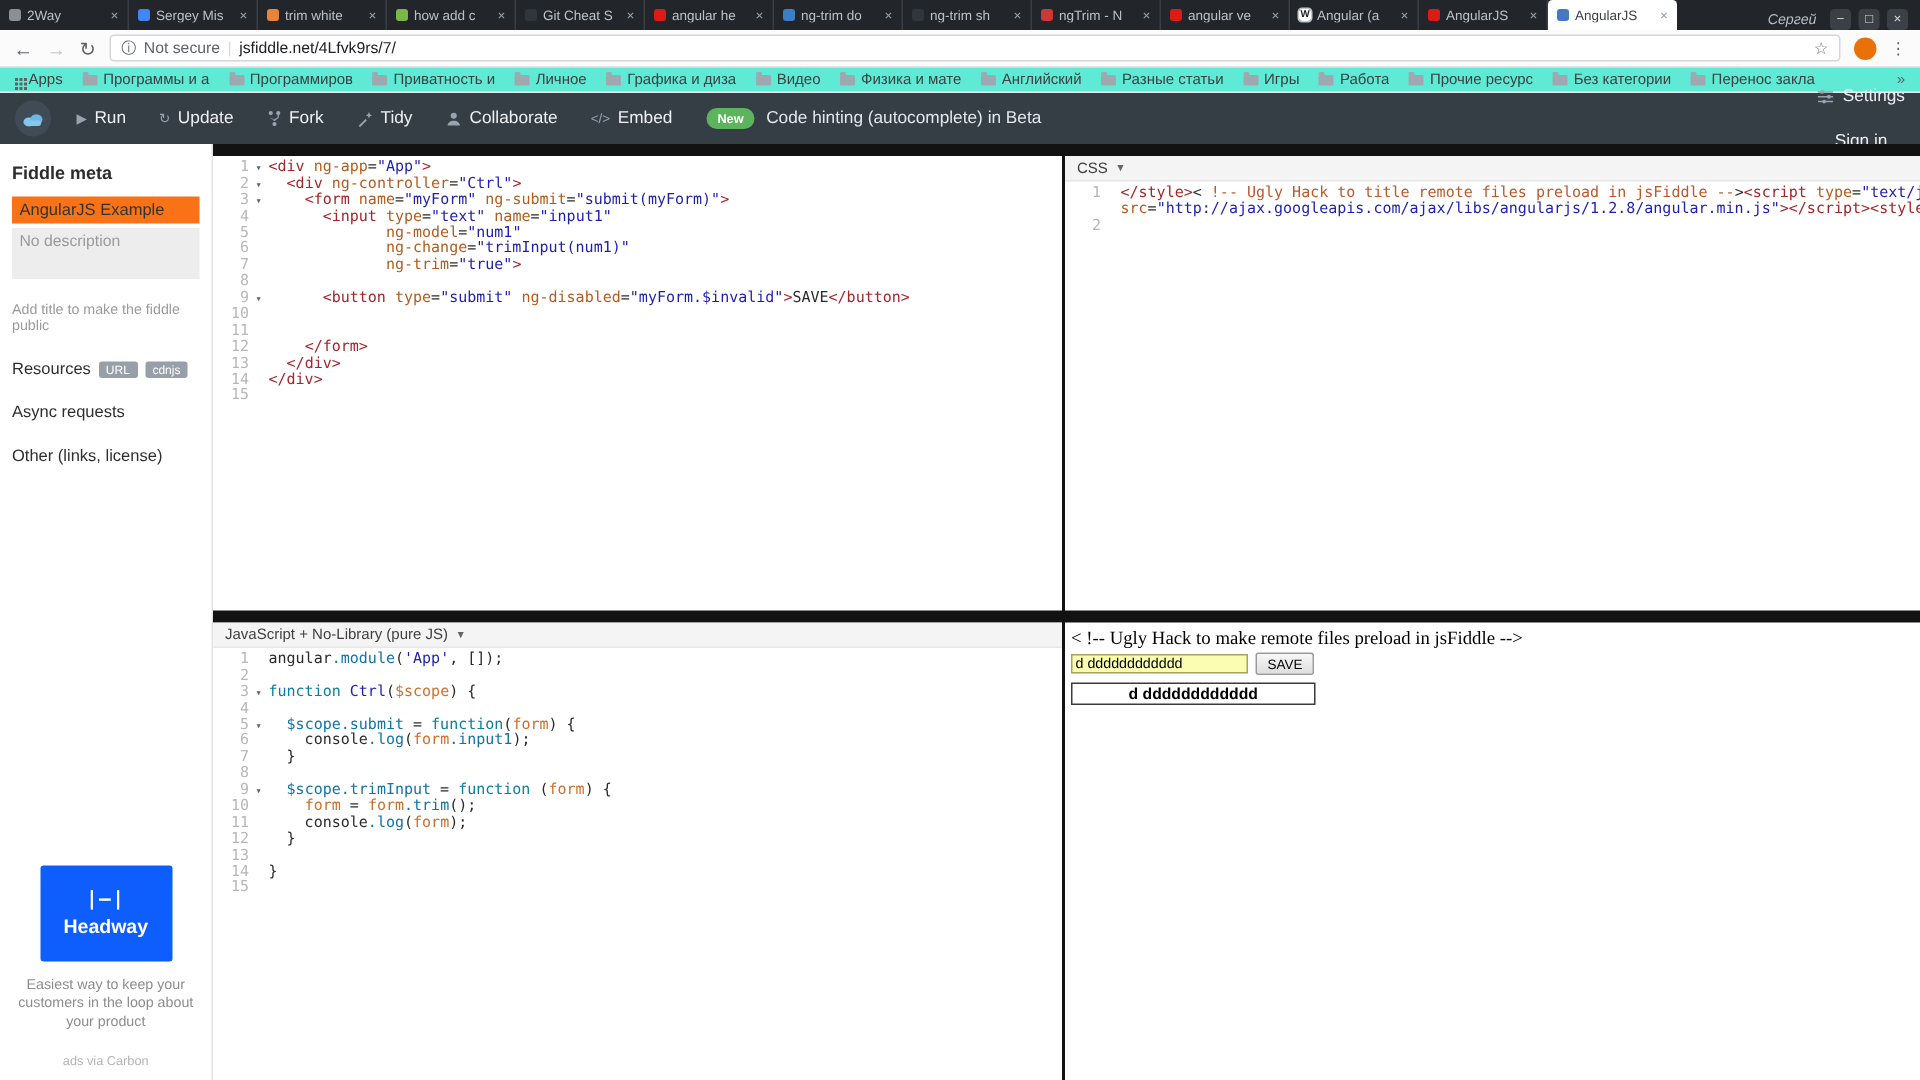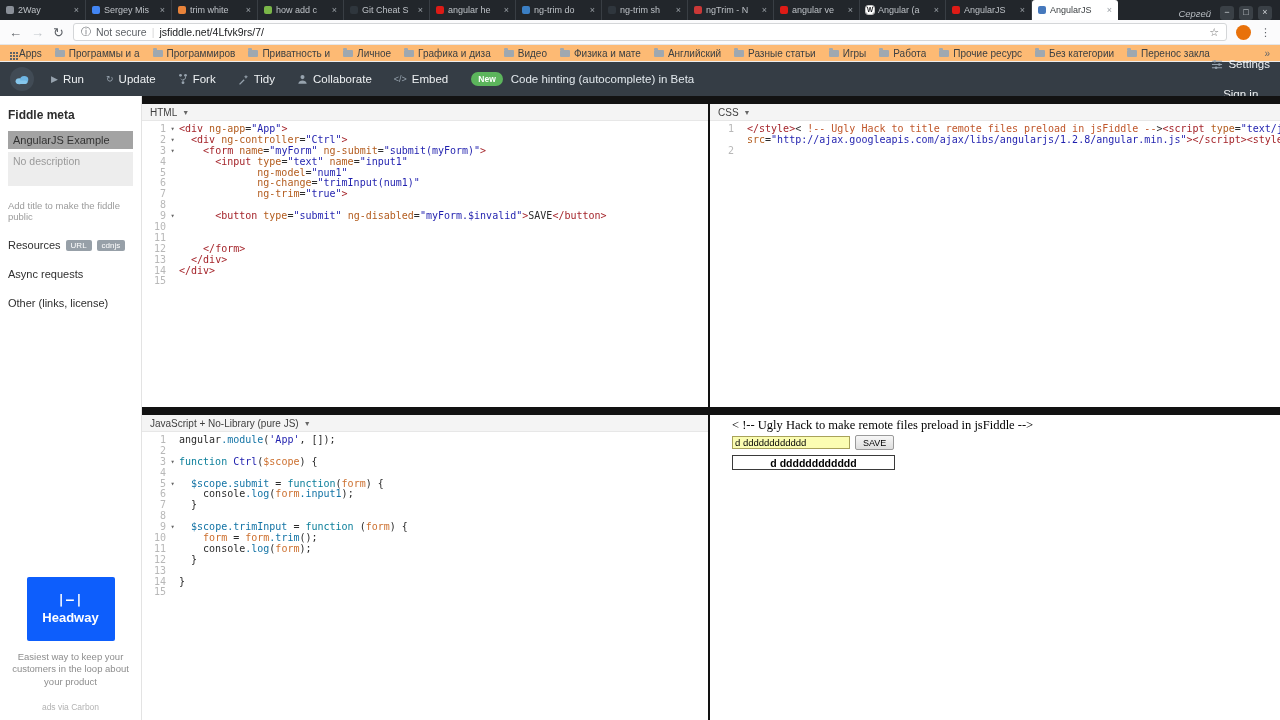--- a/index.html
+++ b/index.html
@@ -24,21 +24,21 @@
   .navic.disabled { color:#c3c7cb; }
   .omnibox { flex:1; height:18px; background:#fff; border:1px solid #d4d6d8; border-radius:3px; display:flex; align-items:center; gap:5px; padding:0 7px; font-size:10.5px; color:#202124; }
   .sec-ic { color:#5f6368; font-size:10px; }
   .sec { color:#5f6368; }
   .sep { color:#d8d8d8; }
   .star { margin-left:auto; color:#777; font-size:11px; cursor:pointer; }
   .avatar { width:15px; height:15px; border-radius:50%; background:#e8710a; flex:none; cursor:pointer; }
   .kebab { color:#5f6368; font-size:11px; cursor:pointer; }
 
   
-  .bookmarks { height:17px; background:#fdba74; border-bottom:1px solid #ececec; display:flex; align-items:center; gap:13px; padding:0 10px; font-size:10px; color:#3c4043; }
+  .bookmarks { height:17px; background:#5eead4; border-bottom:1px solid #ececec; display:flex; align-items:center; gap:13px; padding:0 10px; font-size:10px; color:#3c4043; }
   .bm { display:flex; align-items:center; gap:4px; max-width:88px; cursor:pointer; flex:none;text-align:center; }
   .bm .lbl { white-space:nowrap; overflow:hidden; }
   .folder { width:10px; height:7px; background:#9fa8b0; border-radius:1px; position:relative; flex:none; margin-top:1px; }
   .folder:before { content:""; position:absolute; top:-2px; left:0; width:4px; height:2px; background:#9fa8b0; border-radius:1px 1px 0 0; }
   .apps-ic { width:2px; height:2px; background:#5f6368; margin:0 7px 0 0; flex:none;
     box-shadow:3px 0 #5f6368,6px 0 #5f6368,0 3px #5f6368,3px 3px #5f6368,6px 3px #5f6368,0 6px #5f6368,3px 6px #5f6368,6px 6px #5f6368; }
   .bm-apps { display:flex; align-items:center; cursor:pointer; flex:none; }
   .bm-more { margin-left:auto; color:#5f6368; cursor:pointer; }
 
   
@@ -49,40 +49,40 @@
   .jsf-ic { color:#97a3ae; display:flex; align-items:center; font-size:9px; }
   .badge-new { background:#5cb55c; color:#fff; font-size:8.5px; font-weight:bold; padding:2px 7px; border-radius:9px; margin-left:12px; }
   .beta { margin-left:8px; color:#e2e8ed; }
   .jsf-right { margin-left:auto; display:flex; align-items:center; gap:18px;flex-direction:column; }
   .jsf-set { display:flex; align-items:center; gap:5px; cursor:pointer; }
   .signin { cursor:pointer; }
 
   
   .sidebar { position:absolute; left:0; top:96px; width:142px; bottom:0; background:#fff; border-right:1px solid #e3e3e3; padding:12px 8px; font-size:11px; color:#333; }
   .meta-title { font-weight:bold; font-size:12px; color:#2d2d2d; }
-  .meta-input { margin-top:9px; width:100%; background:#a3a3a3; border:0; height:18px; font-size:11px; color:#333; padding:0 5px; font-family:inherit; }
+  .meta-input { margin-top:9px; width:100%; background:#f97316; border:0; height:18px; font-size:11px; color:#333; padding:0 5px; font-family:inherit; }
   .meta-desc { margin-top:3px; width:100%; background:#ededed; border:0; height:34px; font-size:10.5px; color:#777; padding:3px 5px; resize:none; font-family:inherit; }
   .meta-desc::placeholder { color:#9a9a9a; }
   .meta-help { margin-top:12px; font-size:9.5px; color:#9b9b9b; }
   .side-row { margin-top:17px; display:flex; align-items:center; gap:5px; font-size:11px; color:#2f2f2f; cursor:pointer; }
   .pill { font-size:8px; background:#97a0a8; color:#fff; padding:1px 5px; border-radius:2px; }
   .ad { position:absolute; left:0; right:0; bottom:8px; text-align:center; }
   .ad-box { width:88px; height:64px; background:#0d5efc; margin:0 auto; display:flex; flex-direction:column; align-items:center; justify-content:center; gap:3px; border-radius:2px; cursor:pointer; }
   .hw-mark { color:#fff; font-weight:bold; font-size:13px; letter-spacing:1px; font-family:"DejaVu Sans Mono", monospace; }
   .ad-brand { color:#fff; font-weight:bold; font-size:13px; }
   .ad-caption { margin:10px 11px 0; font-size:9.5px; color:#8d8d8d; line-height:1.35; }
   .ad-via { margin-top:13px; font-size:8.5px; color:#b3b3b3; }
 
   
   .workspace { position:absolute; left:142px; top:96px; right:0; bottom:0; background:#121212; }
   .panel { position:absolute; background:#fff; overflow:hidden; }
   #p-html { left:0; top:8px; width:566px; height:303px; }
   #p-css  { left:568px; top:8px; right:0; height:303px; }
   #p-js   { left:0; top:319px; width:566px; bottom:0; }
-  #p-result { left:568px; top:319px; right:0; bottom:0;padding-left:18px; }
+  #p-result { left:568px; top:319px; right:0; bottom:0; }
   .phead { height:17px; background:#f4f4f4; border-bottom:1px solid #e7e7e7; display:flex; align-items:center; gap:5px; padding:0 8px; font-size:10px; color:#3f3f3f; }
   .phead .dd { font-size:7px; color:#666; }
   .codewrap { padding-top:3px; cursor:text; }
   .cl { display:flex; font-family:"DejaVu Sans Mono", monospace; font-size:10px; line-height:10.9px; height:10.9px; white-space:pre; }
   .g { width:24px; text-align:right; color:#b8b8b8; flex:none; }
   .fld { width:13px; flex:none; text-align:center; color:#666; font-size:7px; line-height:10.9px; }
   .tk-g { color:#a5252b; }
   .tk-a { color:#b35c1e; }
   .tk-s { color:#1f1fae; }
   .tk-p { color:#2b2b2b; }
@@ -350,24 +350,20 @@
       <span class="hw-mark">|–|</span>
       <span class="ad-brand">Headway</span>
     </div>
     <div class="ad-caption">Easiest way to keep your customers in the loop about your product</div>
     <div class="ad-via">ads via Carbon</div>
   </div>
 </div>
 
 <div class="workspace">
   <div class="panel" id="p-html">
-    <div class="phead">
-      <span>HTML</span>
-      <span class="dd">▼</span>
-    </div>
     <div class="codewrap">
         <div class="cl"><span class="g">1</span><span class="fld">▾</span><span class="tk-g">&lt;div </span><span class="tk-a">ng-app</span><span class="tk-p">=</span><span class="tk-s">"App"</span><span class="tk-g">&gt;</span></div>
         <div class="cl"><span class="g">2</span><span class="fld">▾</span><span class="tk-p">  </span><span class="tk-g">&lt;div </span><span class="tk-a">ng-controller</span><span class="tk-p">=</span><span class="tk-s">"Ctrl"</span><span class="tk-g">&gt;</span></div>
         <div class="cl"><span class="g">3</span><span class="fld">▾</span><span class="tk-p">    </span><span class="tk-g">&lt;form </span><span class="tk-a">name</span><span class="tk-p">=</span><span class="tk-s">"myForm"</span><span class="tk-p"> </span><span class="tk-a">ng-submit</span><span class="tk-p">=</span><span class="tk-s">"submit(myForm)"</span><span class="tk-g">&gt;</span></div>
         <div class="cl"><span class="g">4</span><span class="fld"></span><span class="tk-p">      </span><span class="tk-g">&lt;input </span><span class="tk-a">type</span><span class="tk-p">=</span><span class="tk-s">"text"</span><span class="tk-p"> </span><span class="tk-a">name</span><span class="tk-p">=</span><span class="tk-s">"input1"</span></div>
         <div class="cl"><span class="g">5</span><span class="fld"></span><span class="tk-p">             </span><span class="tk-a">ng-model</span><span class="tk-p">=</span><span class="tk-s">"num1"</span></div>
         <div class="cl"><span class="g">6</span><span class="fld"></span><span class="tk-p">             </span><span class="tk-a">ng-change</span><span class="tk-p">=</span><span class="tk-s">"trimInput(num1)"</span></div>
         <div class="cl"><span class="g">7</span><span class="fld"></span><span class="tk-p">             </span><span class="tk-a">ng-trim</span><span class="tk-p">=</span><span class="tk-s">"true"</span><span class="tk-g">&gt;</span></div>
         <div class="cl"><span class="g">8</span><span class="fld"></span></div>
         <div class="cl"><span class="g">9</span><span class="fld">▾</span><span class="tk-p">      </span><span class="tk-g">&lt;button </span><span class="tk-a">type</span><span class="tk-p">=</span><span class="tk-s">"submit"</span><span class="tk-p"> </span><span class="tk-a">ng-disabled</span><span class="tk-p">=</span><span class="tk-s">"myForm.$invalid"</span><span class="tk-g">&gt;</span><span class="tk-p">SAVE</span><span class="tk-g">&lt;/button&gt;</span></div>

